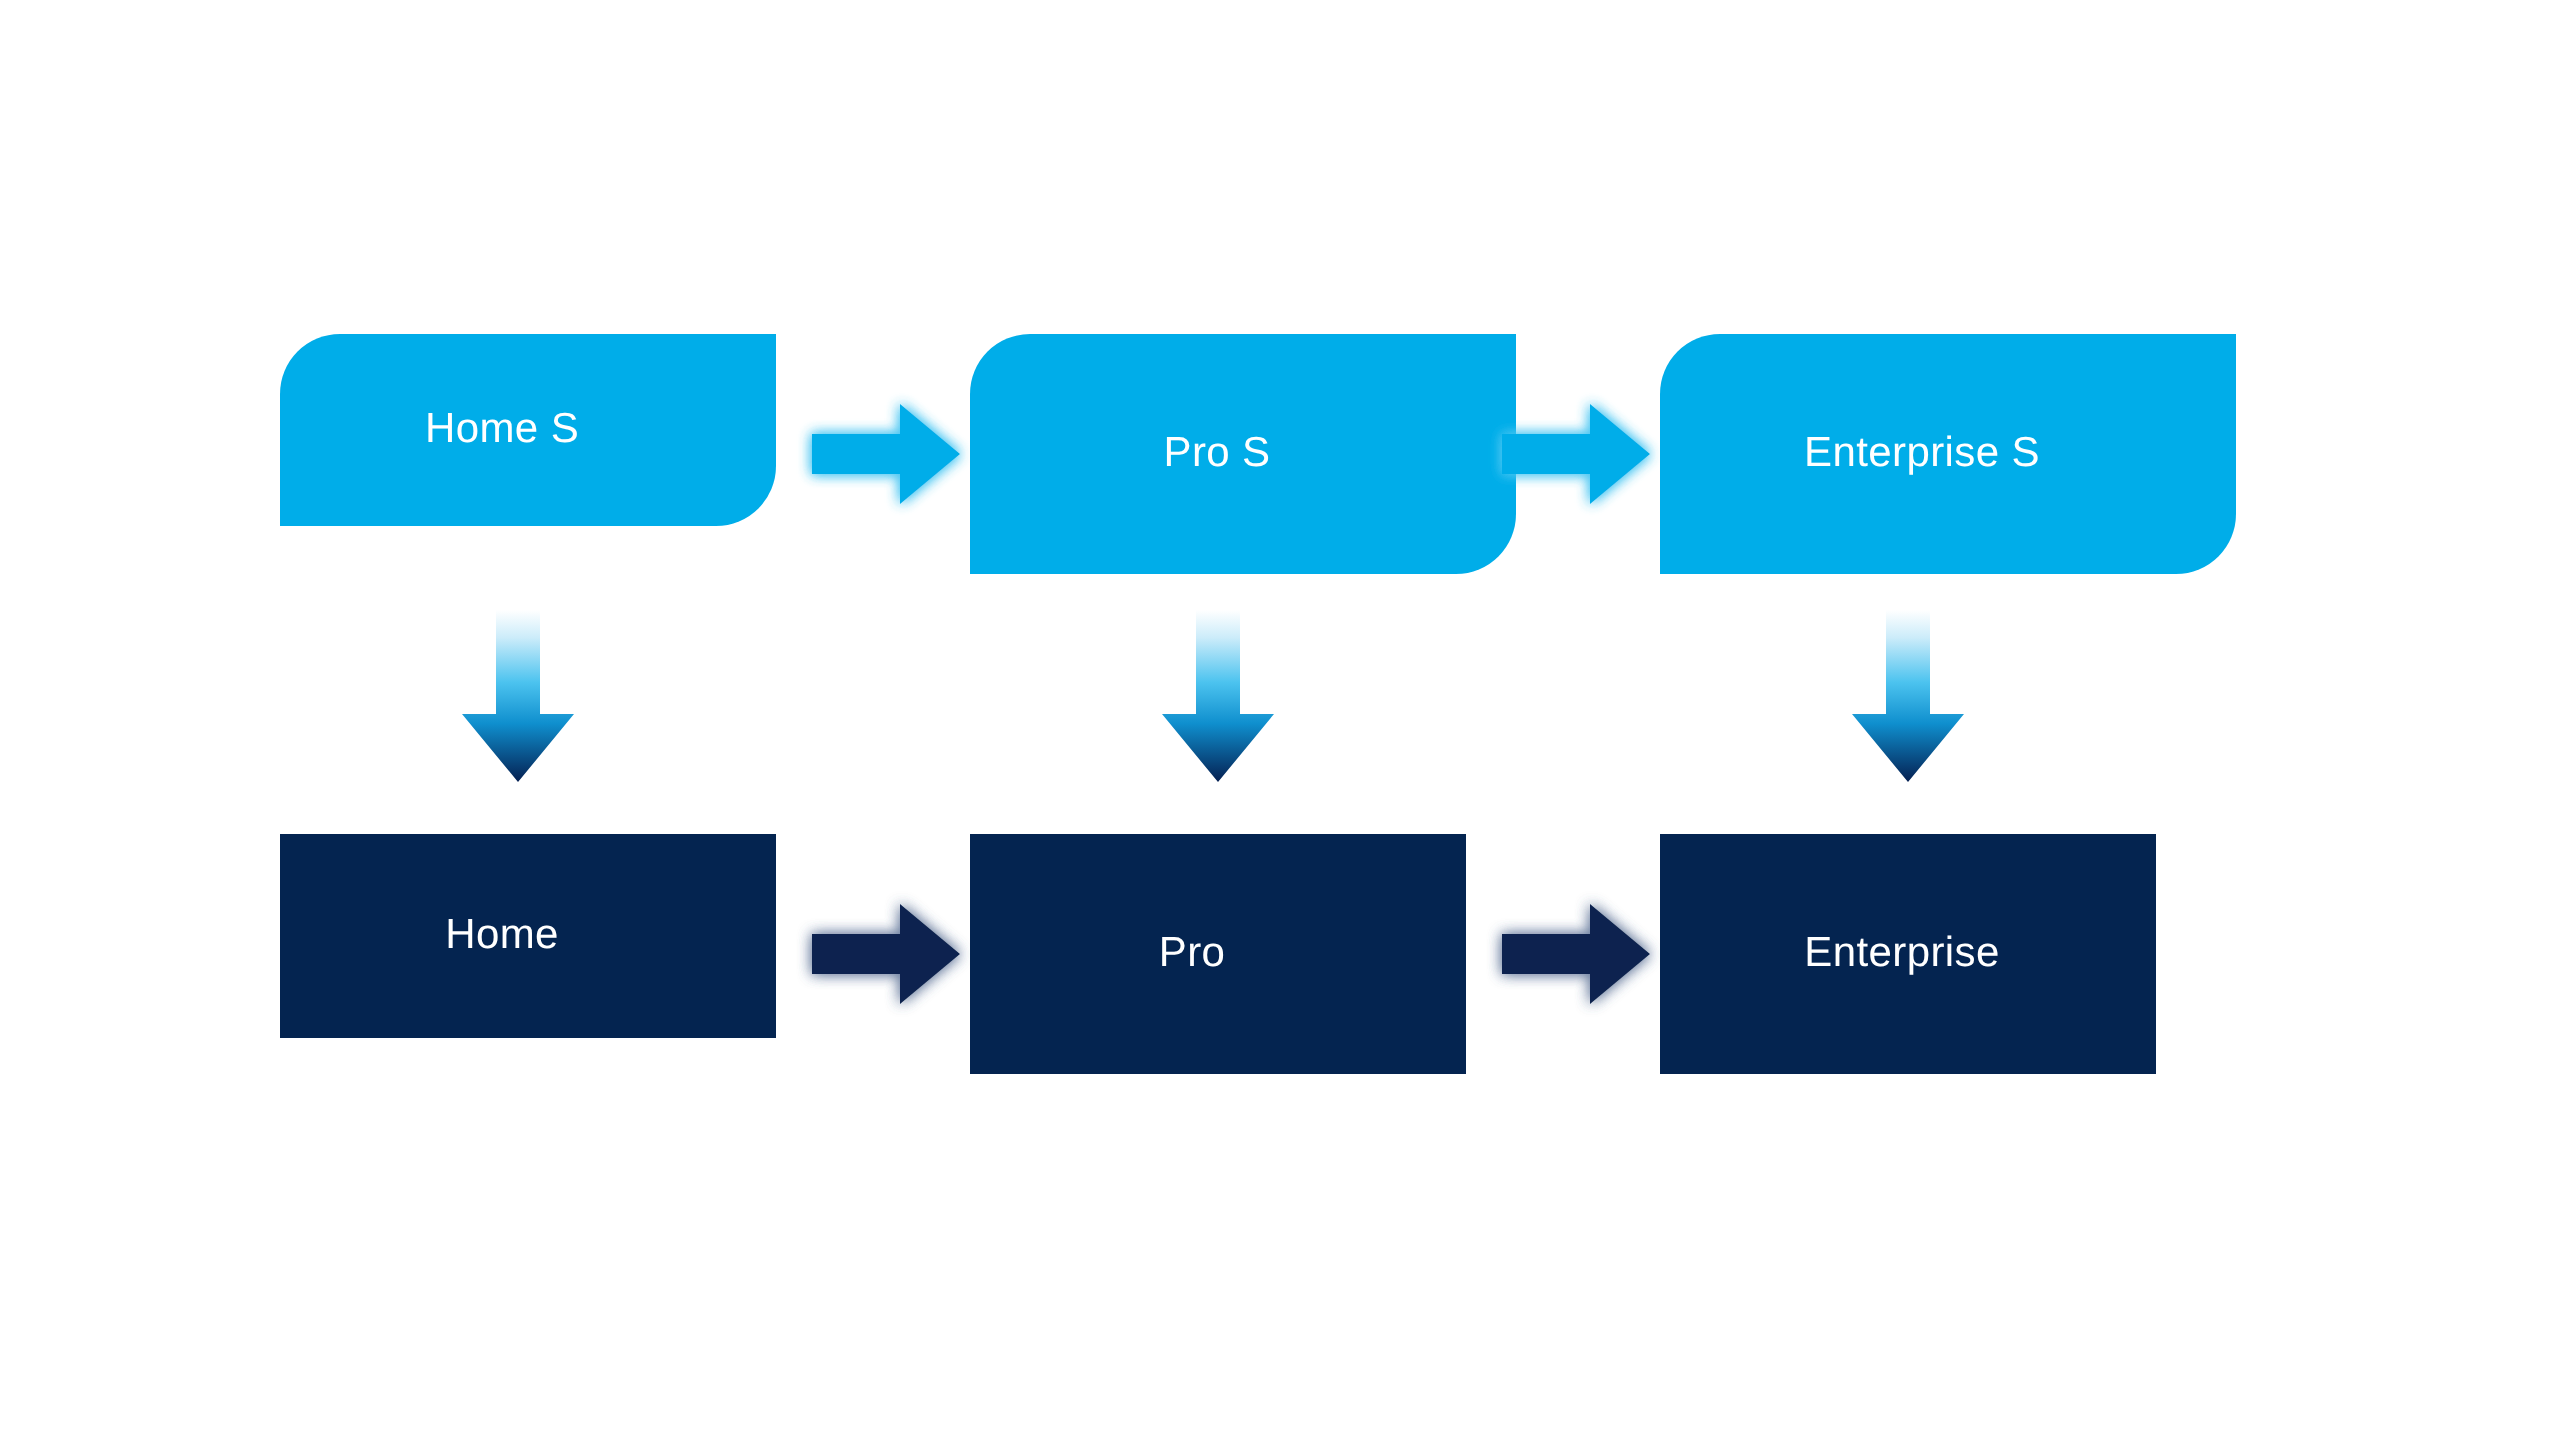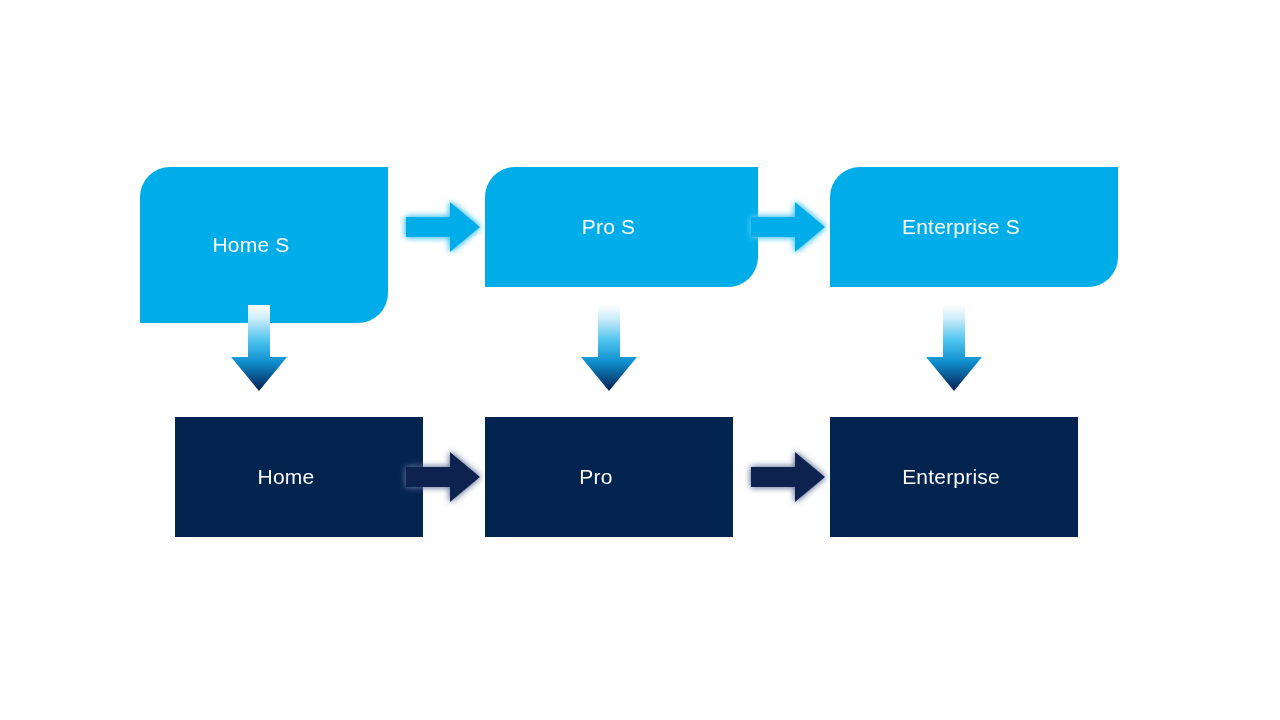--- a/index.html
+++ b/index.html
@@ -77,21 +77,21 @@
     width: 100%;
     height: 100%;
     overflow: visible;
   }
 </style>
 </head>
 <body>
 
 <div id="canvas">
 
-  <div class="node stage-top" style="left:140px; top:167px; width:248px; height:156px;">
+  <div class="node stage-top" style="left:140px; top:167px; width:248px; height:96px;">
     <span class="node-label">Home S</span>
   </div>
 
   <div class="node stage-top" style="left:485px; top:167px; width:273px; height:120px;">
     <span class="node-label">Pro S</span>
   </div>
 
   <div class="node stage-top" style="left:830px; top:167px; width:288px; height:120px;">
     <span class="node-label">Enterprise S</span>
   </div>
@@ -170,21 +170,21 @@
           <stop offset="16%" stop-color="#ccecfa"></stop>
           <stop offset="42%" stop-color="#4cc3ef"></stop>
           <stop offset="66%" stop-color="#0f8fce"></stop>
           <stop offset="100%" stop-color="#052052"></stop>
         </linearGradient>
       </defs>
       <polygon points="20,0 42,0 42,52 59,52 31,86 3,52 20,52" fill="url(#vgrad3)"></polygon>
     </svg>
   </div>
 
-  <div class="node stage-bottom" style="left:140px; top:417px; width:248px; height:120px;margin-left:35px;">
+  <div class="node stage-bottom" style="left:140px; top:417px; width:248px; height:102px;">
     <span class="node-label">Home</span>
   </div>
 
   <div class="node stage-bottom" style="left:485px; top:417px; width:248px; height:120px;">
     <span class="node-label">Pro</span>
   </div>
 
   <div class="node stage-bottom" style="left:830px; top:417px; width:248px; height:120px;padding-left:20px;">
     <span class="node-label">Enterprise</span>
   </div>

